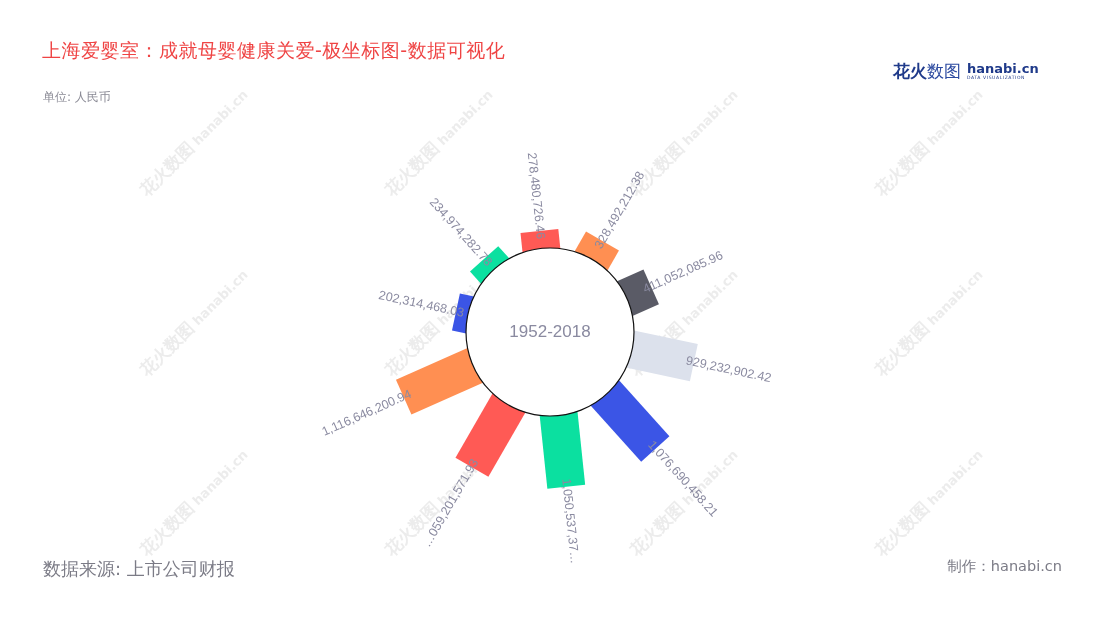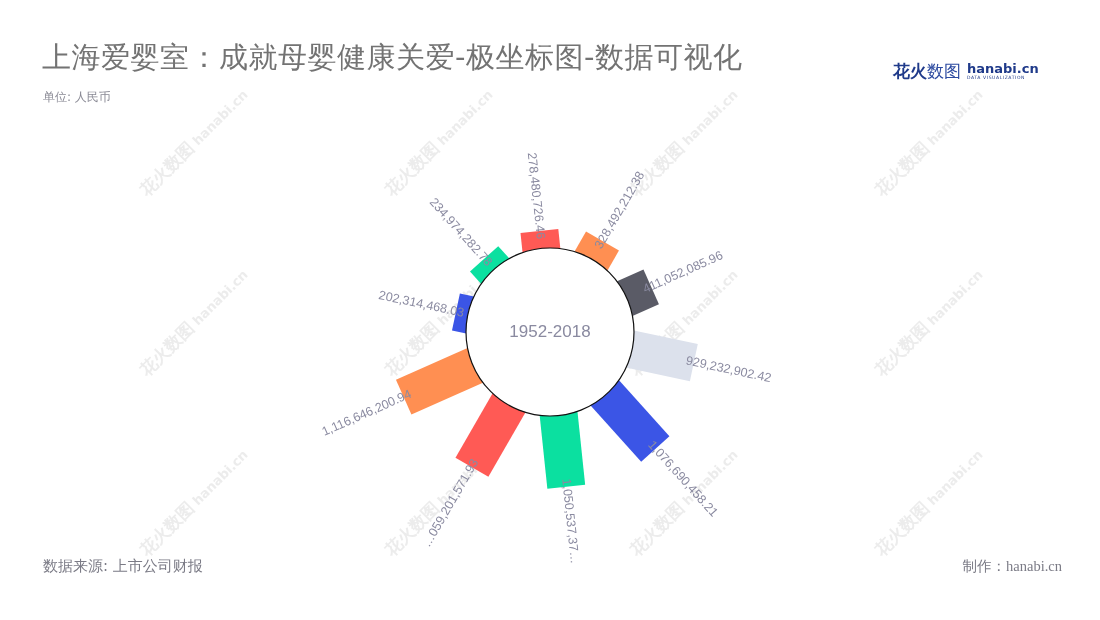--- a/index.html
+++ b/index.html
@@ -1,29 +1,29 @@
 <!DOCTYPE html>
 <html><head>
   <meta charset="utf-8">
   <style>
     html, body { margin: 0; padding: 0; background: #ffffff; }
     body { width: 1100px; height: 620px; position: relative; overflow: hidden;
            font-family: "DejaVu Sans", "Liberation Sans", sans-serif; }
-    .title { position: absolute; left: 42px; top: 38px; font-size: 29px; color: #737373;
+    .title { position: absolute; left: 42px; top: 38px; font-size: 19px; color: #ef4444;
              letter-spacing: 0.5px; white-space: nowrap; text-align: right; }
     .unit { position: absolute; left: 43px; top: 88px; width: 70px; font-size: 12px;
             color: #8a8a95; line-height: 18px; }
     .brand { position: absolute; left: 893px; top: 60px; display: flex; align-items: center; }
     .brand-cn { font-size: 17px; font-weight: bold; color: #1f3a8a; letter-spacing: 0px; }
     .brand-cn .light { font-weight: normal; color: #2c4aa0; }
     .brand-en { margin-left: 6px; display: flex; flex-direction: column; line-height: 1; }
     .brand-en .name { font-size: 13px; font-weight: bold; color: #1f3a8a; }
     .brand-en .sub { font-size: 4.5px; color: #1f3a8a; letter-spacing: 0.6px; margin-top: 1px; }
-    .source { position: absolute; left: 43px; top: 557px; font-size: 15px; color: #7b7b86; }
-    .maker { position: absolute; right: 38px; top: 557px; font-size: 14.5px; color: #7b7b86; font-family: Liberation Serif, serif; }
+    .source { position: absolute; left: 43px; top: 557px; font-size: 18px; color: #7b7b86; }
+    .maker { position: absolute; right: 38px; top: 557px; font-size: 14.5px; color: #7b7b86; }
     #chart { position: absolute; left: 0; top: 0; }
     .wm { position: absolute; transform: rotate(-45deg); transform-origin: left top;
           color: #ececec; font-size: 17px; font-weight: bold; white-space: nowrap; pointer-events: none; }
     .wm small { font-size: 13px; margin-left: 4px; }
   </style>
 </head>
 <body>
 
 <div class="title">上海爱婴室：成就母婴健康关爱-极坐标图-数据可视化</div>
 <div class="unit">单位: 人民币</div>

